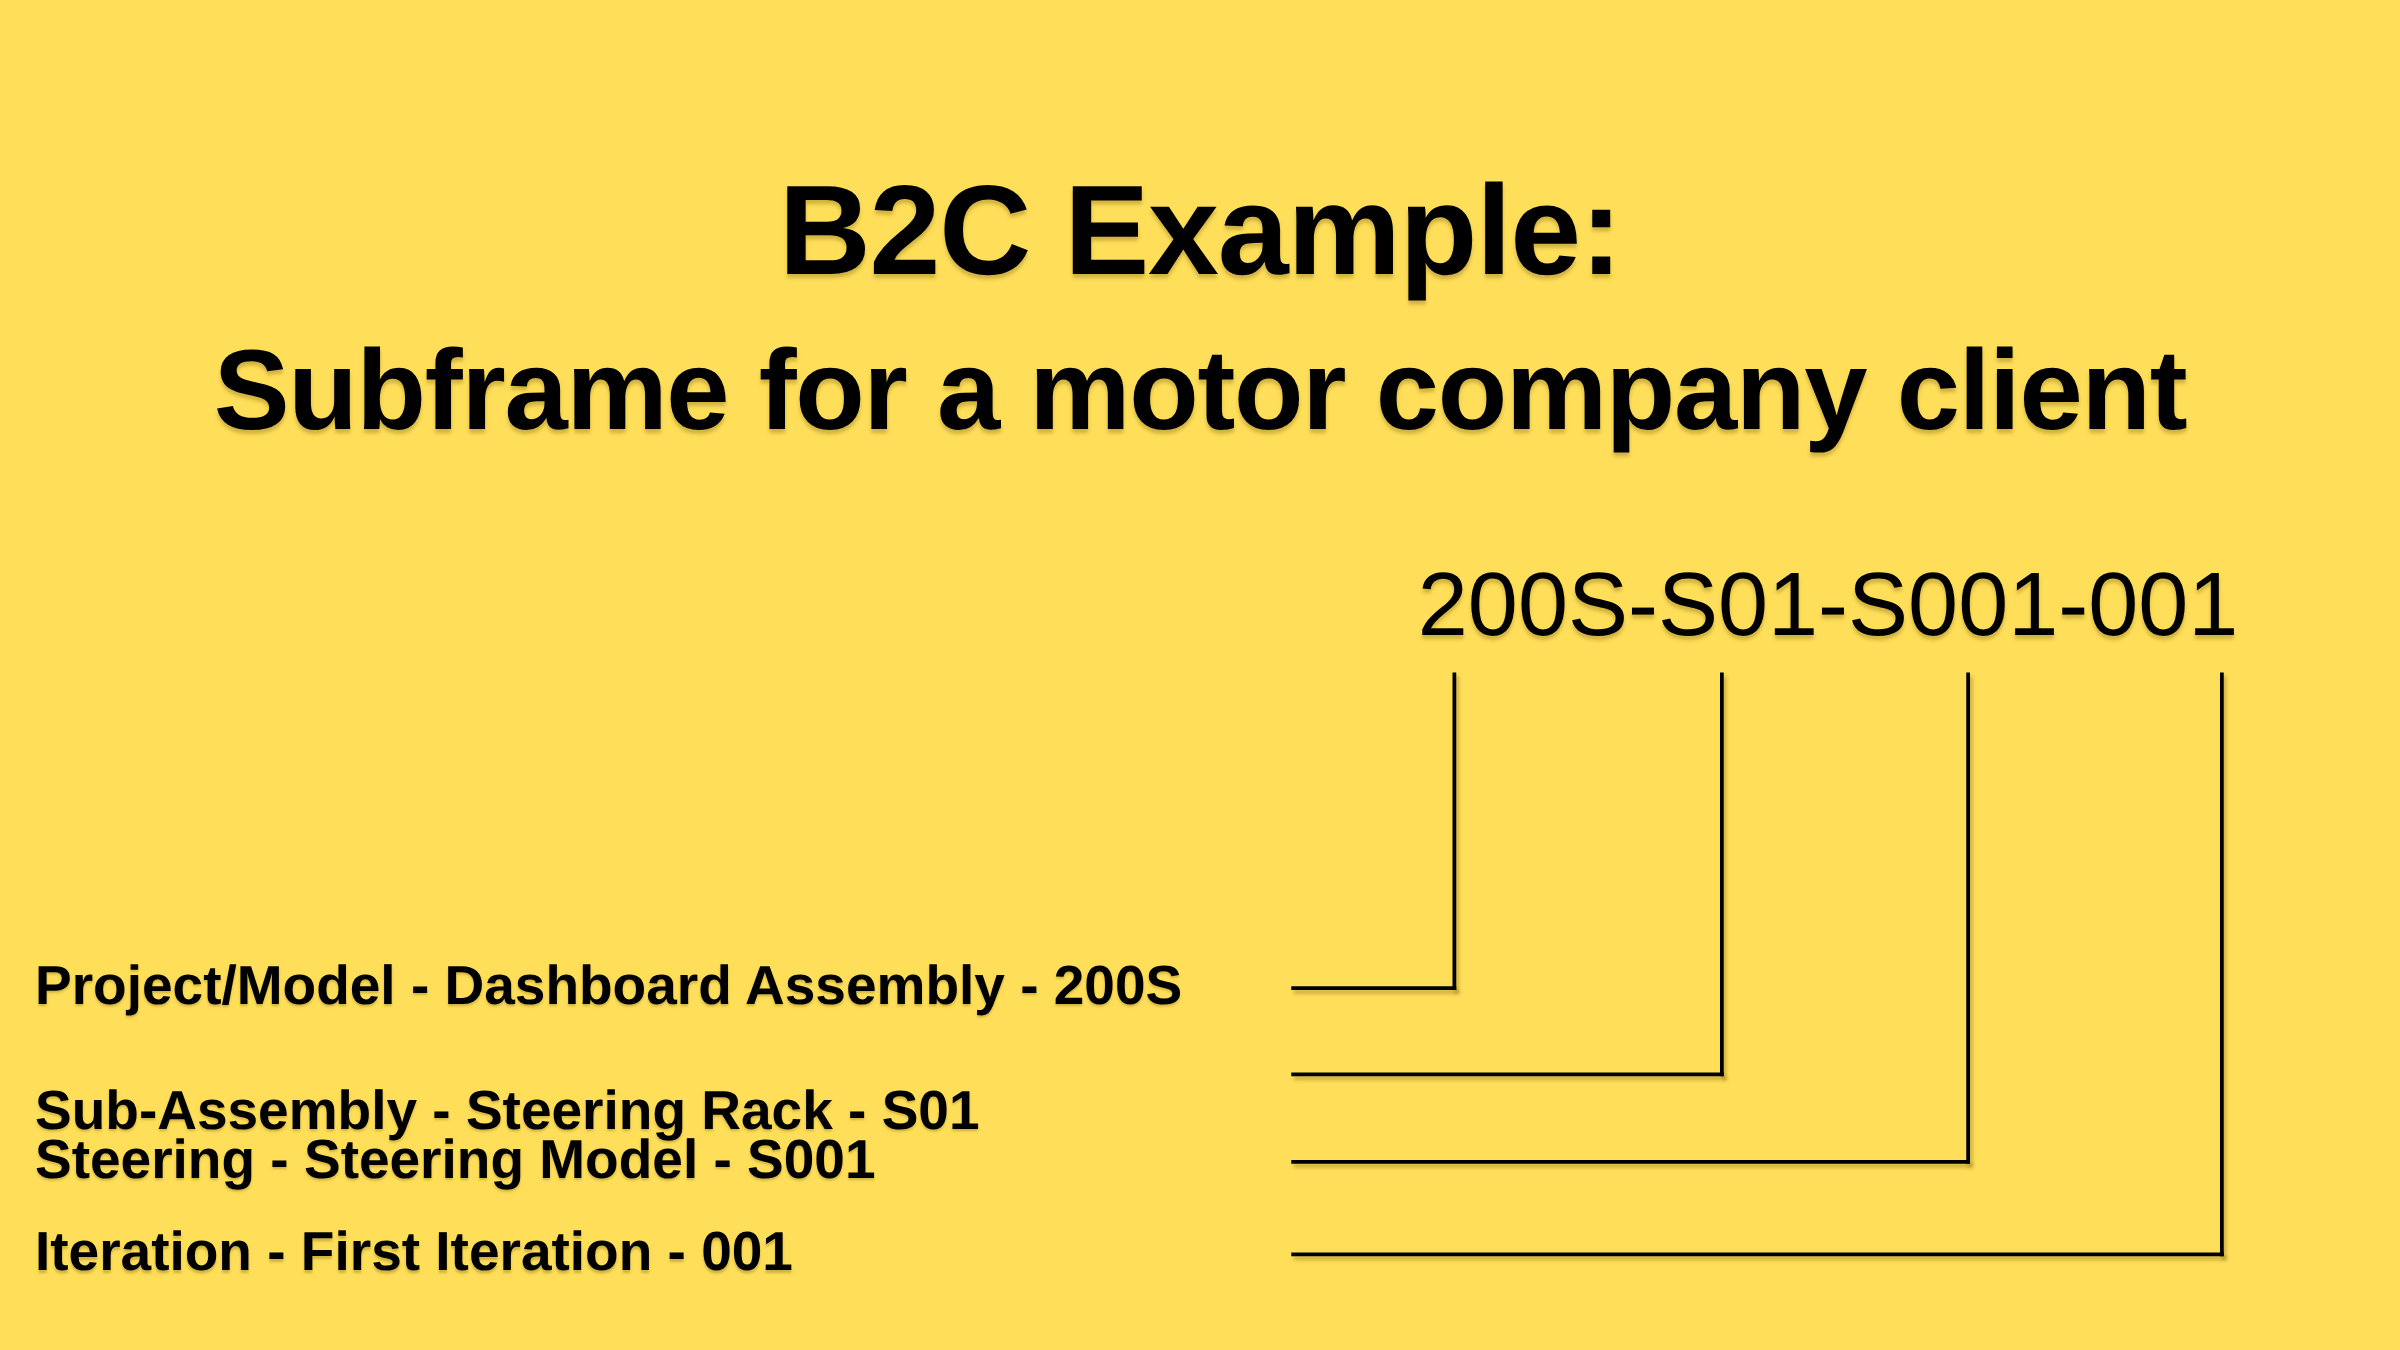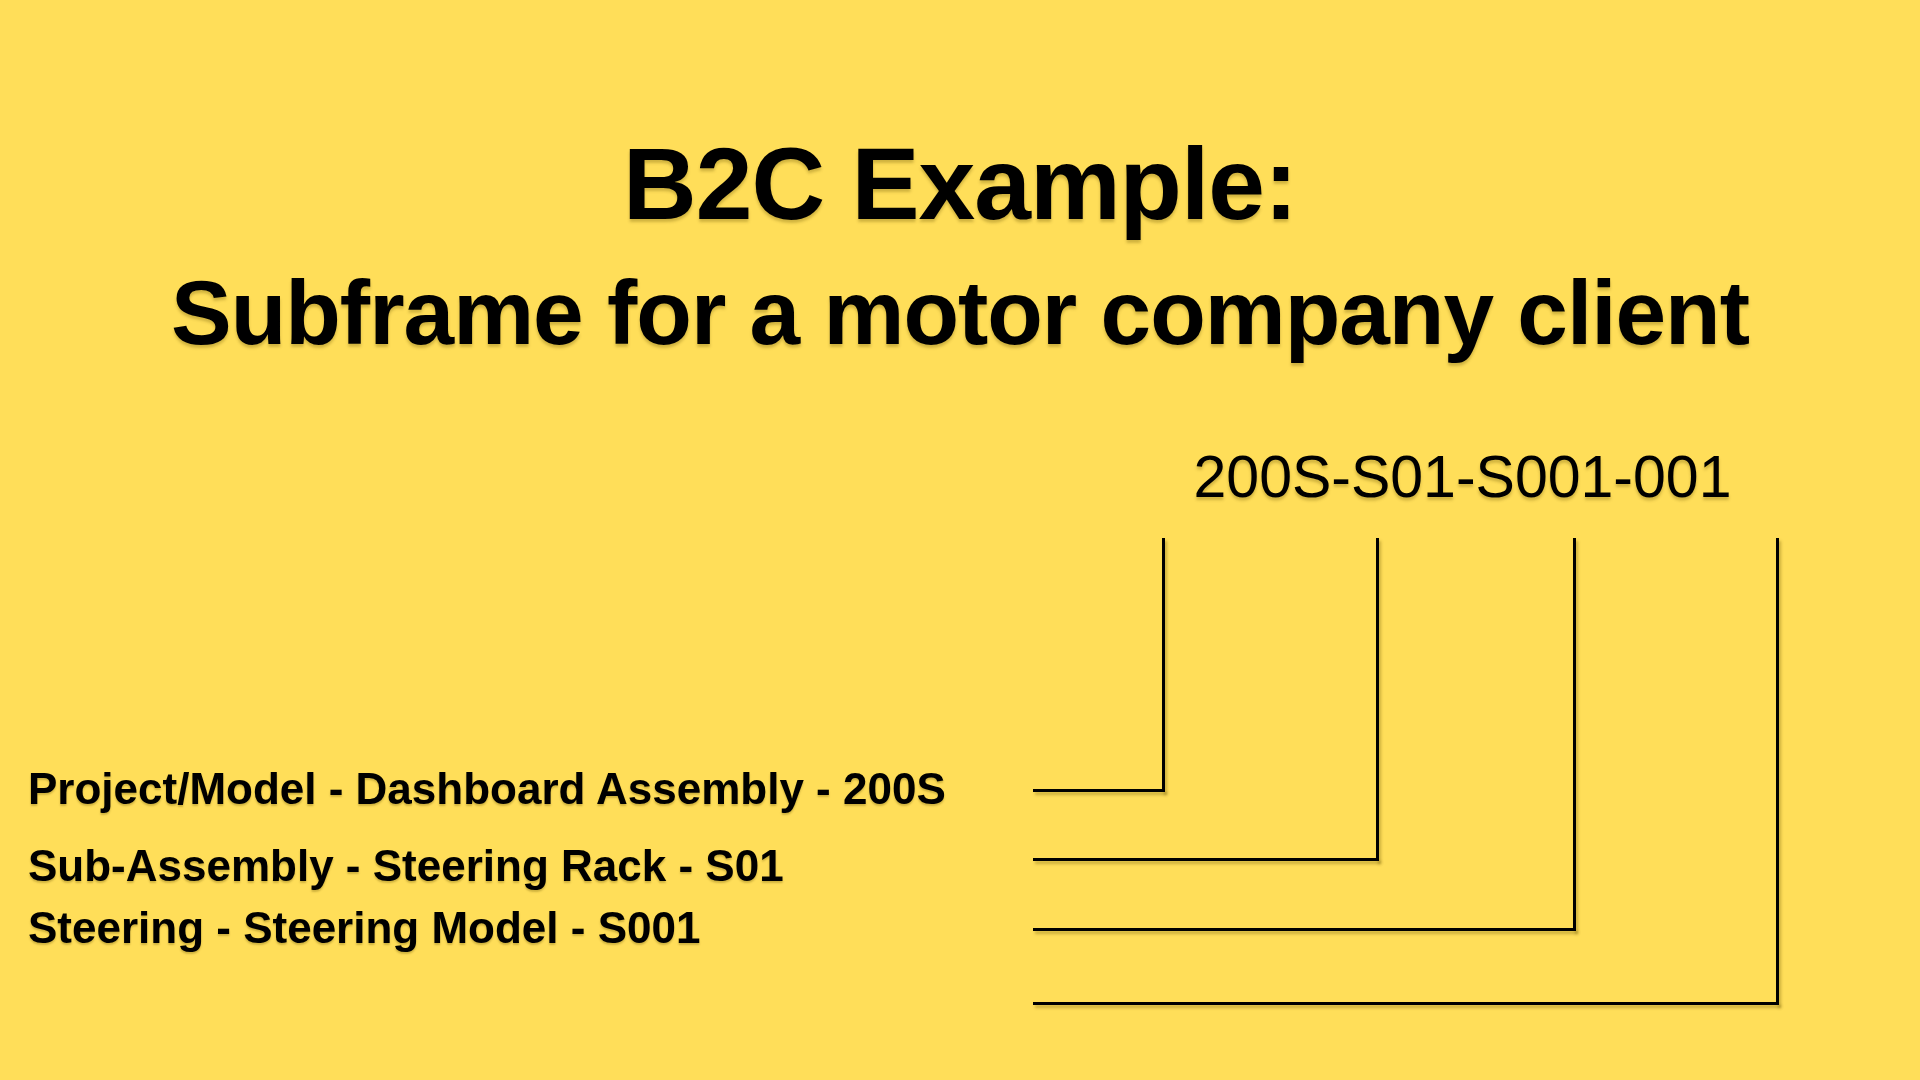--- a/index.html
+++ b/index.html
@@ -41,21 +41,21 @@
     line-height: 1.2;
     letter-spacing: -1px;
     text-shadow: 0 3px 3px rgba(99, 79, 0, 0.30);
   }
   .part-number {
     position: absolute;
     top: 448px;
     left: 1040px;
     width: 845px;
     text-align: center;
-    font-size: 59px;
+    font-size: 72px;
     font-weight: 500;
     line-height: 1;
     letter-spacing: 0;
     white-space: nowrap;
     text-shadow: 0 3px 3px rgba(99, 79, 0, 0.30);
   }
   .line {
     position: absolute;
     background: #000;
     box-shadow: 2px 3px 3px rgba(99, 79, 0, 0.35);
@@ -91,20 +91,23 @@
   <div class="line v" style="left:1776px; top:538px; height:467px"></div>
 
   <div class="line h" style="left:1033px; top:789px;  width:132px"></div>
   <div class="line h" style="left:1033px; top:858px;  width:346px"></div>
   <div class="line h" style="left:1033px; top:928px;  width:543px"></div>
   <div class="line h" style="left:1033px; top:1002px; width:746px"></div>
 
   <div class="legend-row" style="top:764px">
     <span class="prefix">Project/Model - </span><span class="value">Dashboard Assembly - 200S</span>
   </div>
-  <div class="legend-row" style="top:841px">
+  <div class="legend-row" style="top:864px">
     <span class="prefix">Sub-Assembly - </span><span class="value">Steering Rack - S01</span>
   </div>
   <div class="legend-row" style="top:903px">
     <span class="prefix">Steering - </span><span class="value">Steering Model - S001</span>
   </div>
+  <div class="legend-row" style="top:977px">
+    <span class="prefix">Iteration - </span><span class="value">First Iteration - 001</span>
+  </div>
 
 </div>
 
 </body></html>

